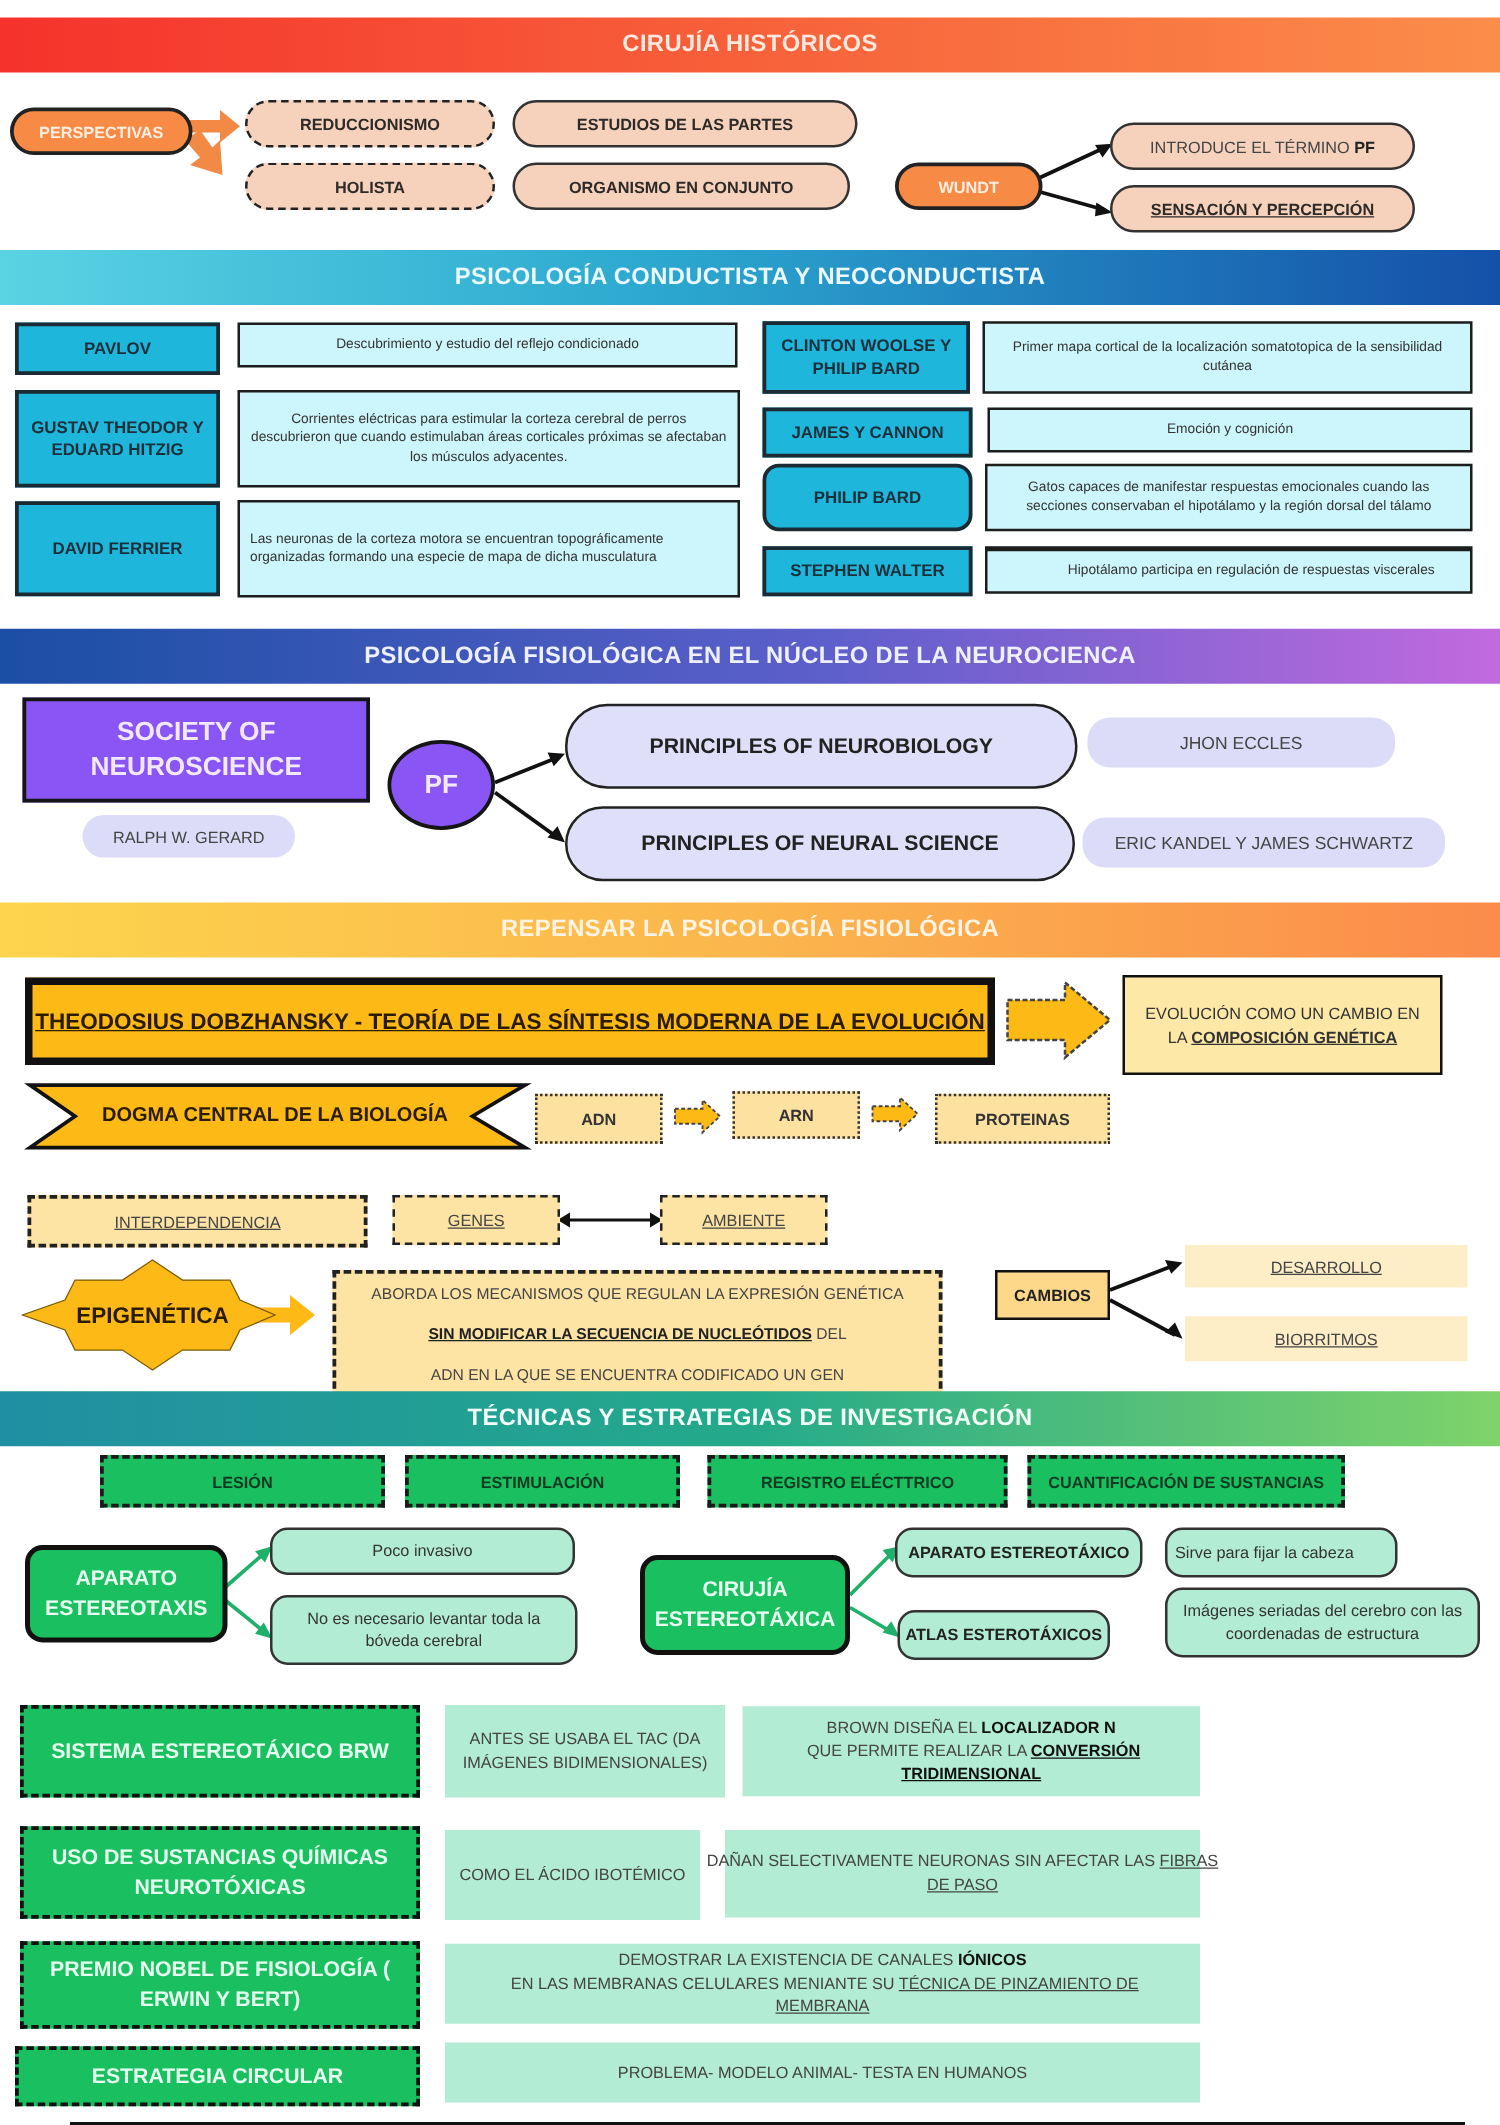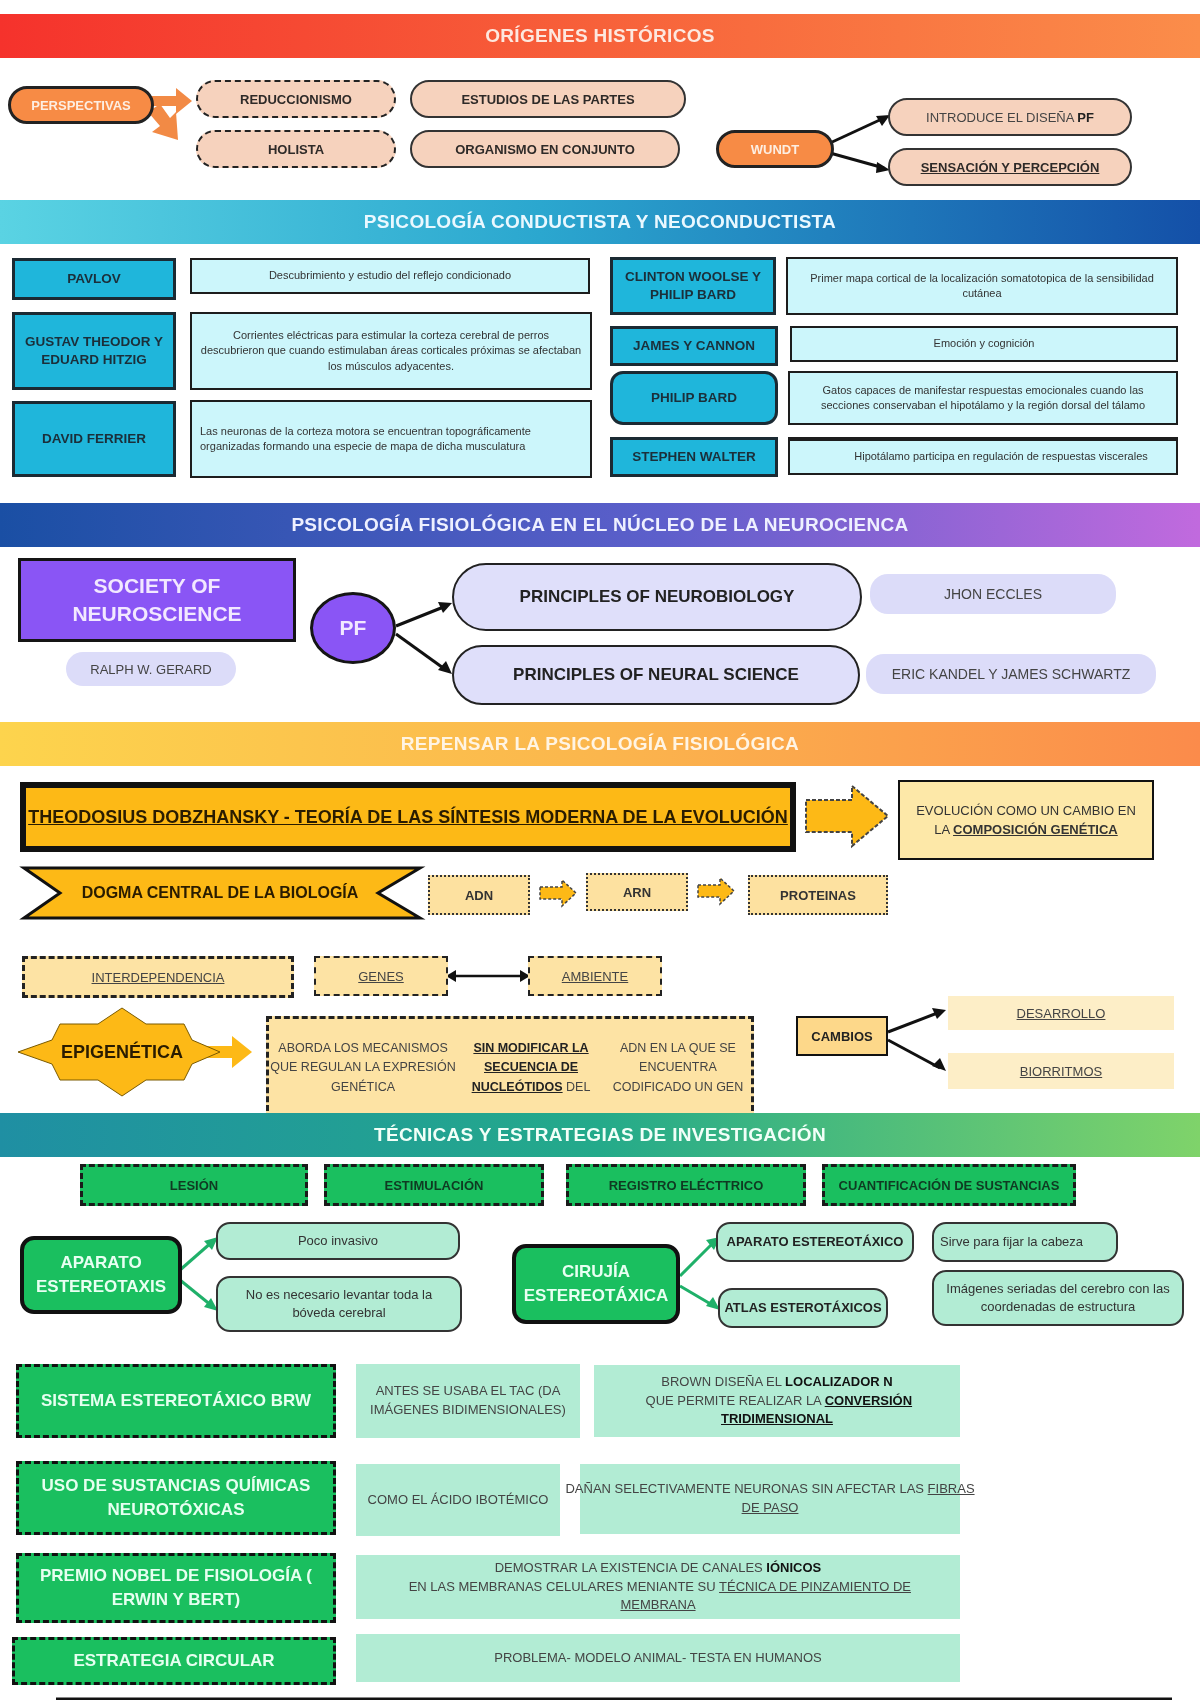--- a/index.html
+++ b/index.html
@@ -42,21 +42,21 @@
   .gDash { background:#1abf5f; border:3px dashed #1a1a1a; font-weight:bold; font-size:13px; color:#0f3a22; }
   .gSolid { background:#1abf5f; border:4px solid #111; border-radius:14px; font-weight:bold; font-size:17px; color:#e8fff2; line-height:1.4; }
   .mint { background:#b2ecd4; border:2px solid #333; border-radius:14px; font-size:13px; color:#333; line-height:1.35; }
   .gBig { background:#1abf5f; border:3px dashed #111; font-weight:bold; font-size:17px; color:#e6fff0; line-height:1.4; }
   .mintFlat { background:#b2ecd4; font-size:13px; color:#444; line-height:1.45; }
   svg { position:absolute; left:0; top:0; overflow:visible; }
 </style>
 </head>
 <body>
 
-<div class="abs banner b1">ORÍGENES HISTÓRICOS</div>
+<div class="abs banner b1">CIRUJÍA HISTÓRICOS</div>
 
 <svg width="1200" height="1700">
 
   <g fill="#f28a45">
     <polygon points="150,96 176,96 176,88 192,101 176,114 176,106 150,106"></polygon>
     <polygon points="148,112 160,104 170,118 176,112 178,140 152,132 160,126"></polygon>
   </g>
 
   <g stroke="#111" stroke-width="3" fill="none">
     <line x1="830" y1="143" x2="884" y2="118"></line>
@@ -116,21 +116,21 @@
   <polygon points="122,1008 146,1024 184,1024 192,1040 220,1052 192,1064 184,1080 146,1080 122,1096 98,1080 60,1080 52,1064 18,1052 52,1040 60,1024 98,1024" fill="#fdb916" stroke="#7a5a00" stroke-width="1"></polygon>
 </svg>
 
 <div class="abs center orange" style="left:8px;top:86px;width:146px;height:38px;">PERSPECTIVAS</div>
 <div class="abs center pill dash" style="left:196px;top:80px;width:200px;height:38px;">REDUCCIONISMO</div>
 <div class="abs center pill dash" style="left:196px;top:130px;width:200px;height:38px;">HOLISTA</div>
 <div class="abs center pill solid" style="left:410px;top:80px;width:276px;height:38px;">ESTUDIOS DE LAS PARTES</div>
 <div class="abs center pill solid" style="left:410px;top:130px;width:270px;height:38px;">ORGANISMO EN CONJUNTO</div>
 <div class="abs center orange" style="left:716px;top:130px;width:118px;height:38px;">WUNDT</div>
 <div class="abs center pill solid" style="left:888px;top:98px;width:244px;height:38px;font-weight:normal;color:#444;">
-    <span style="white-space:pre;">INTRODUCE EL DISEÑA </span>
+    <span style="white-space:pre;">INTRODUCE EL TÉRMINO </span>
     <b style="color:#222;">PF</b>
   </div>
 <div class="abs center pill solid" style="left:888px;top:148px;width:244px;height:38px;">
     <span class="ul">SENSACIÓN Y PERCEPCIÓN</span>
   </div>
 
 <div class="abs banner b2">PSICOLOGÍA CONDUCTISTA Y NEOCONDUCTISTA</div>
 
 <div class="abs center nameBox" style="left:12px;top:258px;width:164px;height:42px;">PAVLOV</div>
 <div class="abs center descBox" style="left:190px;top:258px;width:400px;height:36px;">Descubrimiento y estudio del reflejo condicionado</div>
@@ -178,21 +178,21 @@
     <span class="ul">INTERDEPENDENCIA</span>
   </div>
 <div class="abs center creamDash" style="left:314px;top:956px;width:134px;height:40px;border-width:2px;">
     <span class="ul">GENES</span>
   </div>
 <div class="abs center creamDash" style="left:528px;top:956px;width:134px;height:40px;border-width:2px;">
     <span class="ul">AMBIENTE</span>
   </div>
 
 <div class="abs center" style="left:40px;top:1030px;width:164px;height:44px;font-weight:bold;font-size:18px;color:#2a1c00;">EPIGENÉTICA</div>
-<div class="abs center creamDash" style="left:266px;top:1016px;width:488px;height:104px;flex-direction:row;line-height:1.55;font-size:12.5px;">
+<div class="abs center creamDash" style="left:266px;top:1016px;width:488px;height:104px;flex-direction:column;line-height:1.55;font-size:12.5px;gap:13px;">
   <span>ABORDA LOS MECANISMOS QUE REGULAN LA EXPRESIÓN GENÉTICA</span>
   <span><b class="ul" style="color:#222;">SIN MODIFICAR LA SECUENCIA DE NUCLEÓTIDOS</b><span style="white-space:pre;"> DEL</span></span>
   <span>ADN EN LA QUE SE ENCUENTRA CODIFICADO UN GEN</span>
 </div>
 <div class="abs center cream" style="left:796px;top:1016px;width:92px;height:40px;border:2px solid #111;font-weight:bold;background:#fdd88a;color:#222;">CAMBIOS</div>
 <div class="abs center creamLight" style="left:948px;top:996px;width:226px;height:34px;">
     <span class="ul">DESARROLLO</span>
   </div>
 <div class="abs center creamLight" style="left:948px;top:1053px;width:226px;height:36px;">
     <span class="ul">BIORRITMOS</span>

